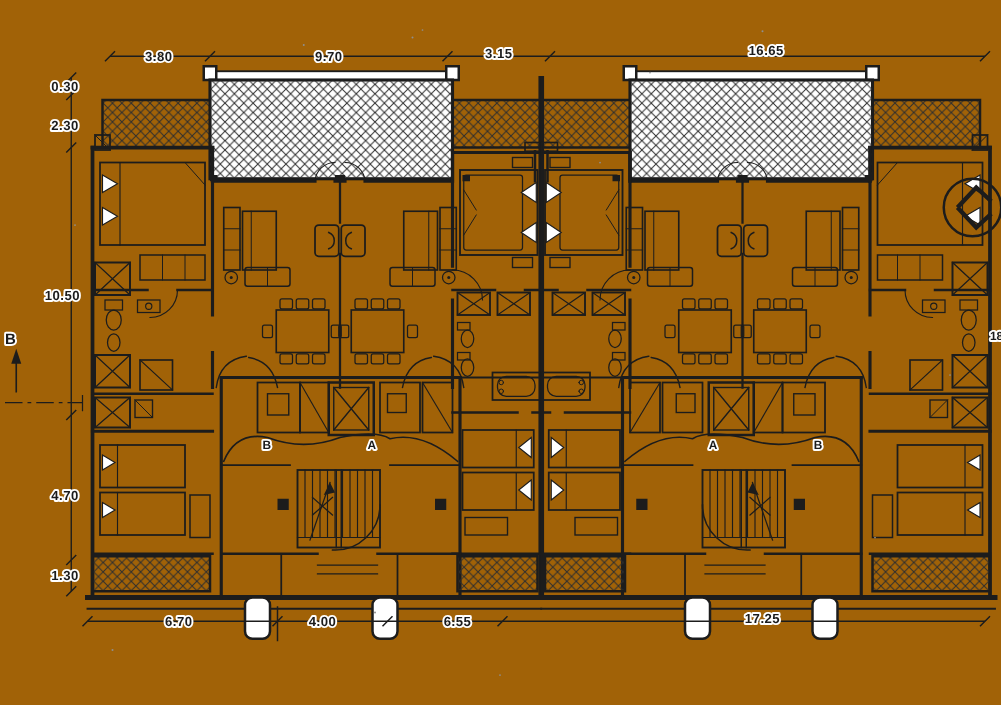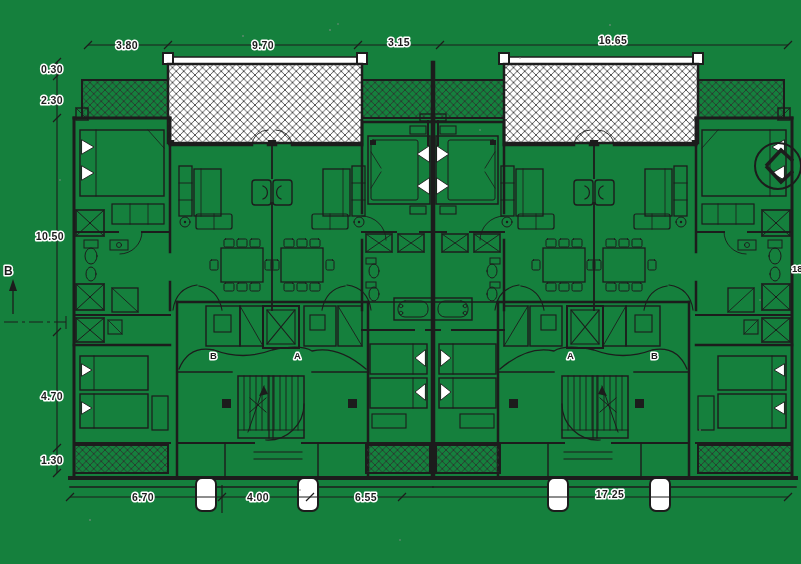--- a/index.html
+++ b/index.html
@@ -1,17 +1,17 @@
 <!DOCTYPE html>
 <html><head>
 <meta charset="utf-8">
 <style>
   html,body{margin:0;padding:0;background:#e8e8e8;}
   .page{
-    position:relative;width:801px;height:564px;background:#15803d;
+    position:relative;width:801px;height:564px;background:#a16207;
     overflow:hidden;font-family:"Liberation Sans",sans-serif;
   }
   .page svg{position:absolute;left:0;top:0;}
   text{
     font-family:"Liberation Sans",sans-serif;
     fill:#1c1c1c;font-weight:700;
     paint-order:stroke;stroke:#ffffff;stroke-width:3px;stroke-linejoin:round;
   }
   .dim{font-size:10.5px;letter-spacing:.4px;}
   .stairletter{font-size:9.5px;}

